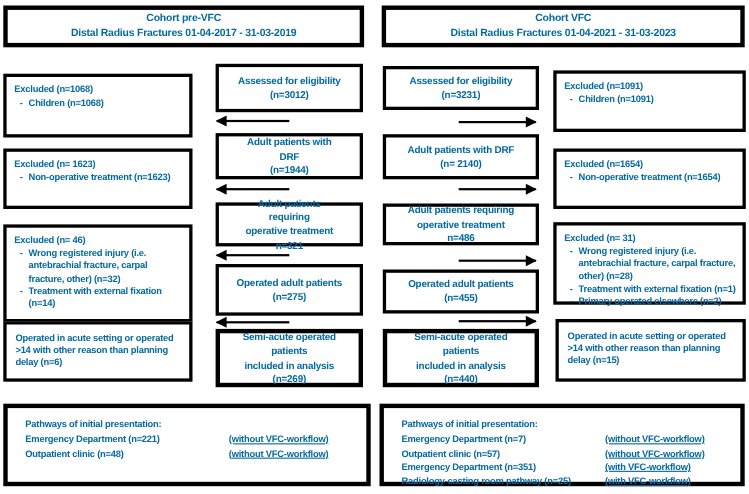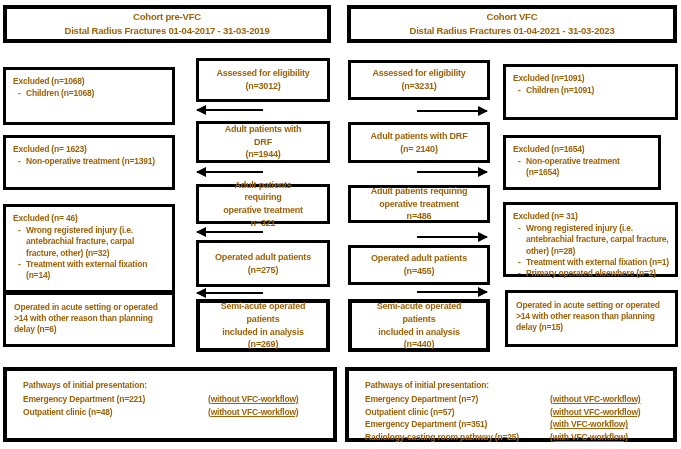--- a/index.html
+++ b/index.html
@@ -1,18 +1,18 @@
 <!DOCTYPE html>
 <html><head>
 <meta charset="utf-8">
 <style>
   html,body{margin:0;padding:0;background:#fff;}
   .canvas{
     position:relative;width:681px;height:449px;background:#fff;overflow:hidden;
-    font-family:"Liberation Sans",sans-serif;font-weight:700;color:#a16207;
+    font-family:"Liberation Sans",sans-serif;font-weight:700;color:#0369a1;
     letter-spacing:-0.2px;
   }
   .box{position:absolute;border:3px solid #000;background:#fff;box-sizing:border-box;}
   .hdr{display:flex;flex-direction:column;justify-content:center;align-items:center;
        text-align:center;font-size:9.5px;line-height:1.45;border-width:4px;}
   .flow{display:flex;flex-direction:column;justify-content:center;align-items:center;
         text-align:center;font-size:9px;line-height:1.4;padding:16px;}
   .excl{font-size:8.5px;line-height:1.32;padding:6px 4px 4px 7px;}
   .etitle{margin-bottom:1px;}
   .bullet{display:flex;}
@@ -87,21 +87,21 @@
 
   <div class="box excl" style="left:3px;top:67px;width:172px;height:58px;">
     <div class="etitle">Excluded (n=1068)</div>
     <div class="bullet">
         <span class="btxt">Children (n=1068)</span>
       </div>
   </div>
   <div class="box excl" style="left:3px;top:135px;width:172px;height:55px;">
     <div class="etitle">Excluded (n= 1623)</div>
     <div class="bullet">
-        <span class="btxt">Non-operative treatment (n=1391)</span>
+        <span class="btxt">Non-operative treatment (n=1623)</span>
       </div>
   </div>
   <div class="box excl" style="left:3px;top:204px;width:172px;height:89px;">
     <div class="etitle">Excluded (n= 46)</div>
     <div class="bullet">
         <span class="btxt">Wrong registered injury (i.e. antebrachial fracture, carpal fracture, other) (n=32)</span>
       </div>
     <div class="bullet">
         <span class="btxt">Treatment with external fixation (n=14)</span>
       </div>
@@ -109,21 +109,21 @@
   <div class="box excl plain" style="left:3px;top:292px;width:172px;height:55px;">
     <div>Operated in acute setting or operated &gt;14 with other reason than planning delay (n=6)</div>
   </div>
 
   <div class="box excl" style="left:503px;top:64px;width:175px;height:56px;">
     <div class="etitle">Excluded (n=1091)</div>
     <div class="bullet">
         <span class="btxt">Children (n=1091)</span>
       </div>
   </div>
-  <div class="box excl" style="left:503px;top:135px;width:158px;height:55px;">
+  <div class="box excl" style="left:503px;top:135px;width:175px;height:55px;">
     <div class="etitle">Excluded (n=1654)</div>
     <div class="bullet">
         <span class="btxt">Non-operative treatment (n=1654)</span>
       </div>
   </div>
   <div class="box excl" style="left:503px;top:202px;width:175px;height:75px;">
     <div class="etitle">Excluded (n= 31)</div>
     <div class="bullet">
         <span class="btxt">Wrong registered injury (i.e. antebrachial fracture, carpal fracture, other) (n=28)</span>
       </div>

